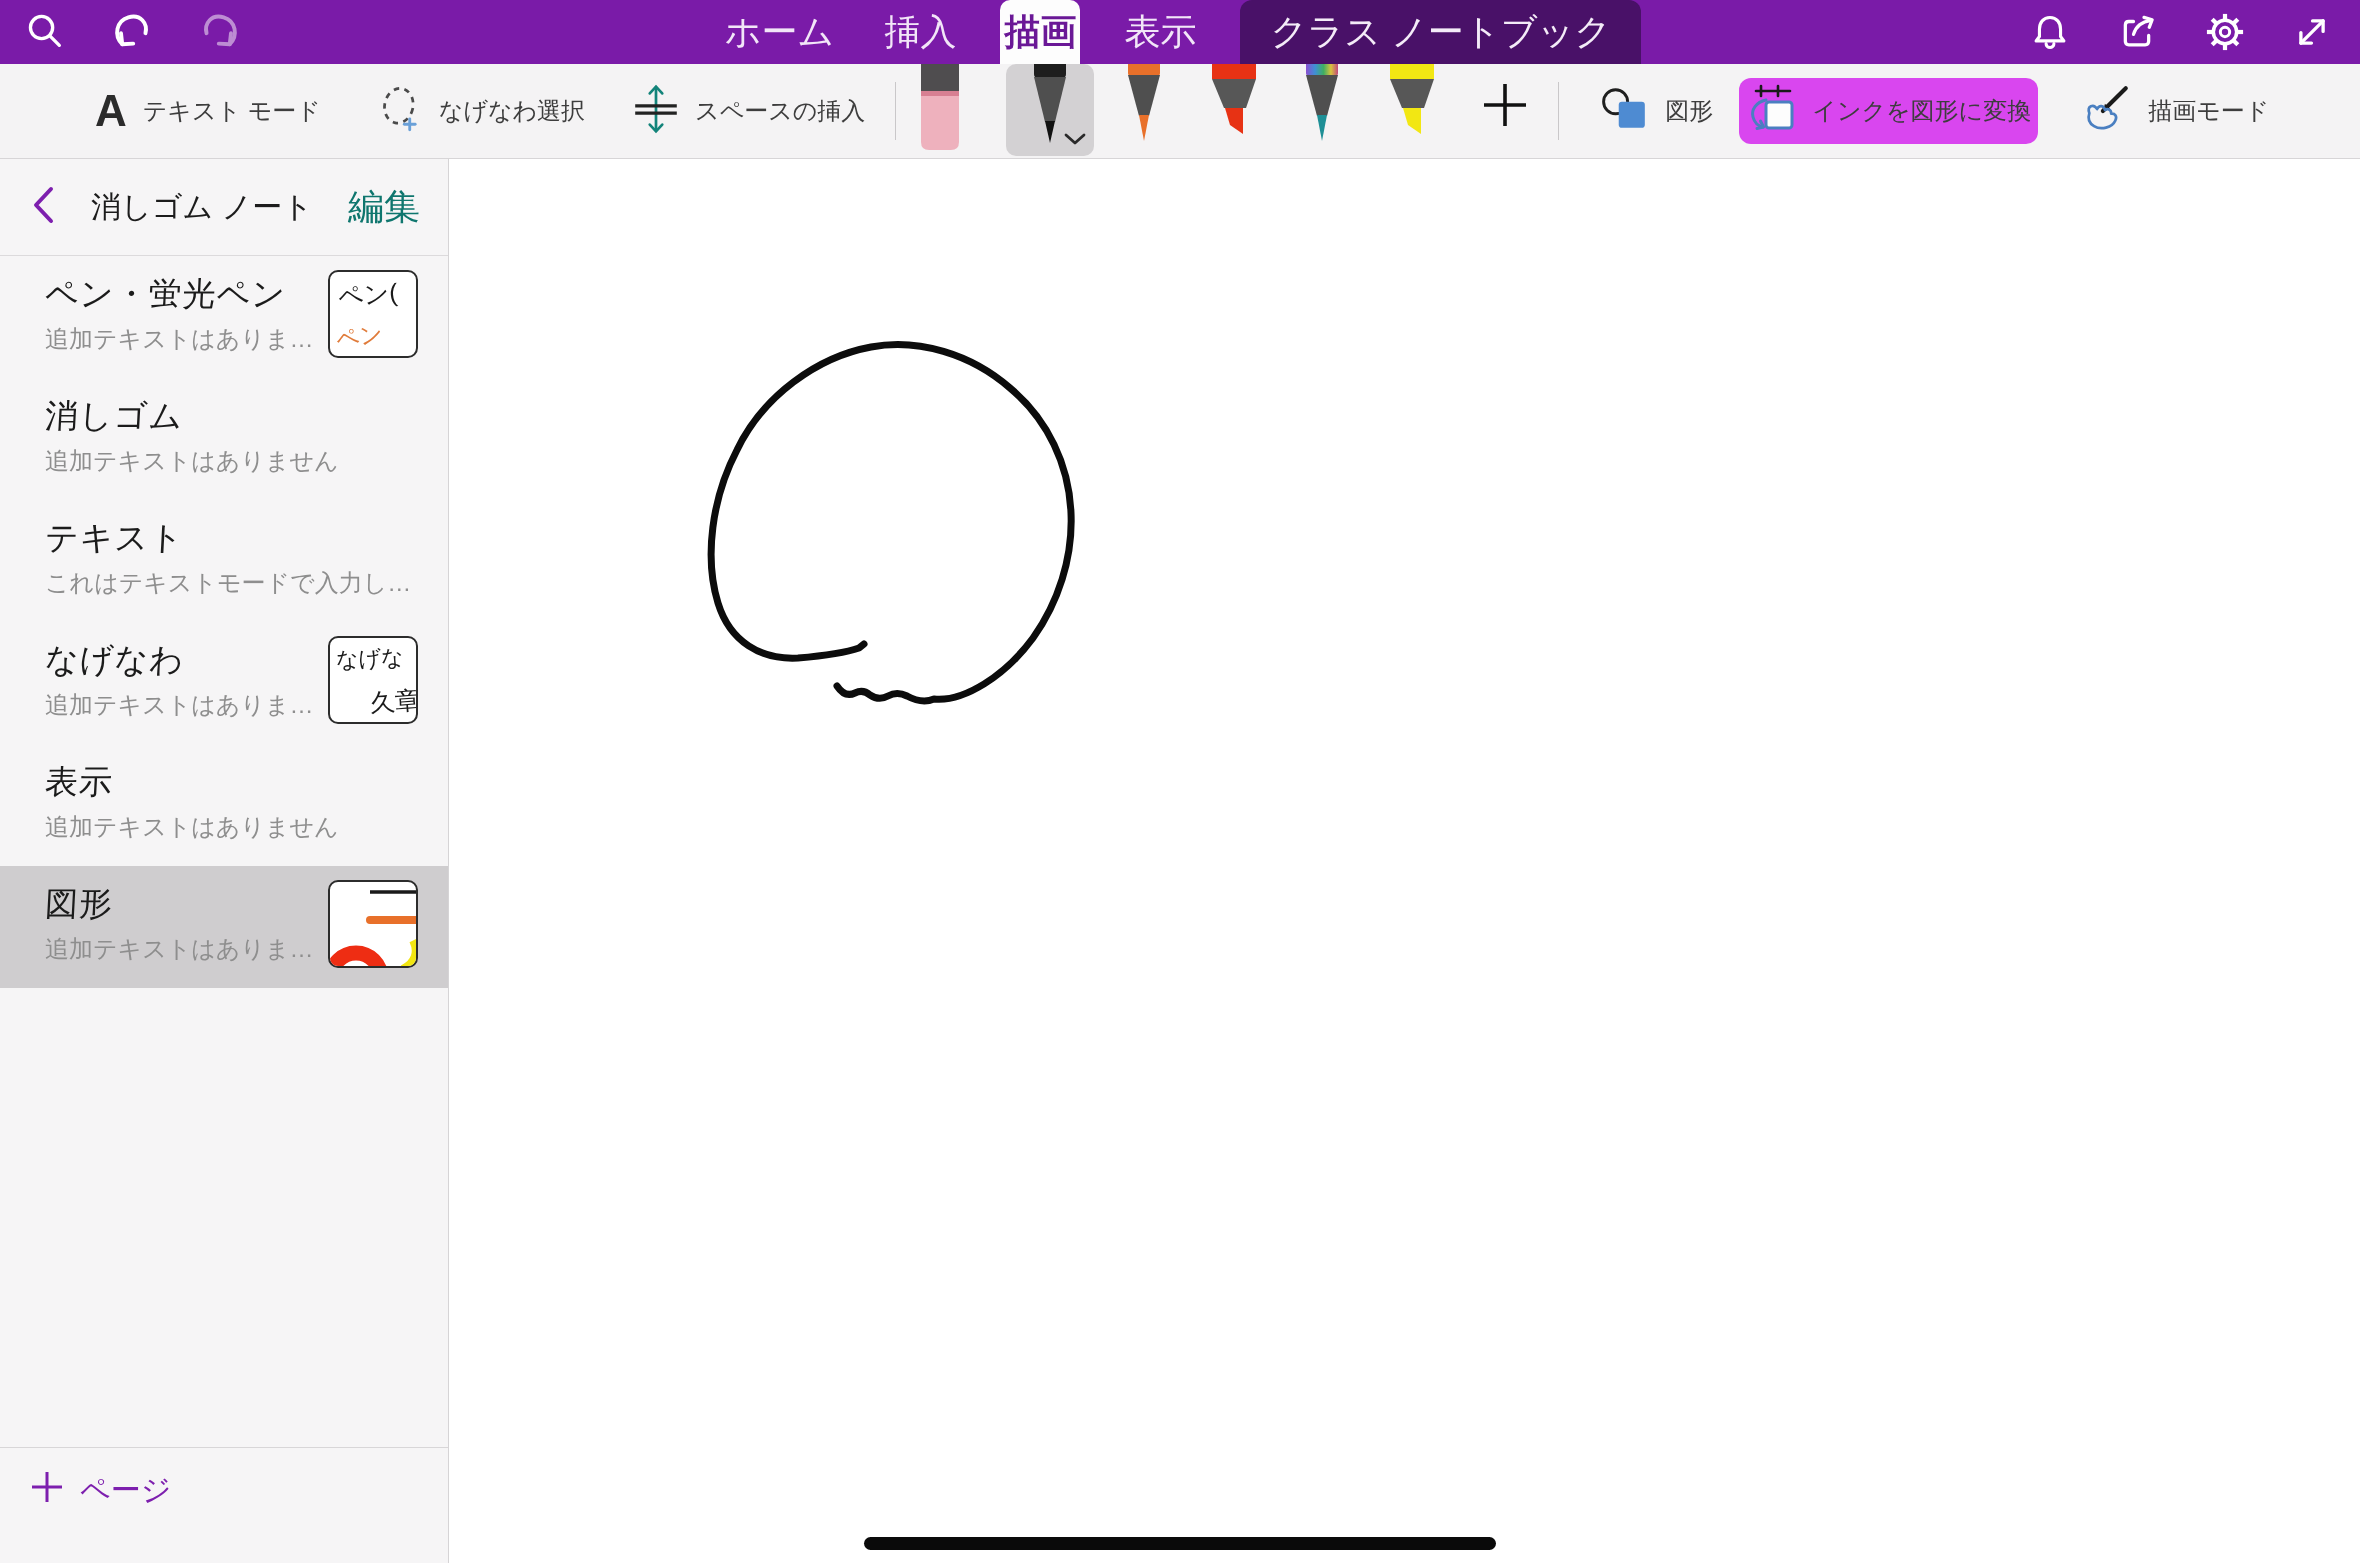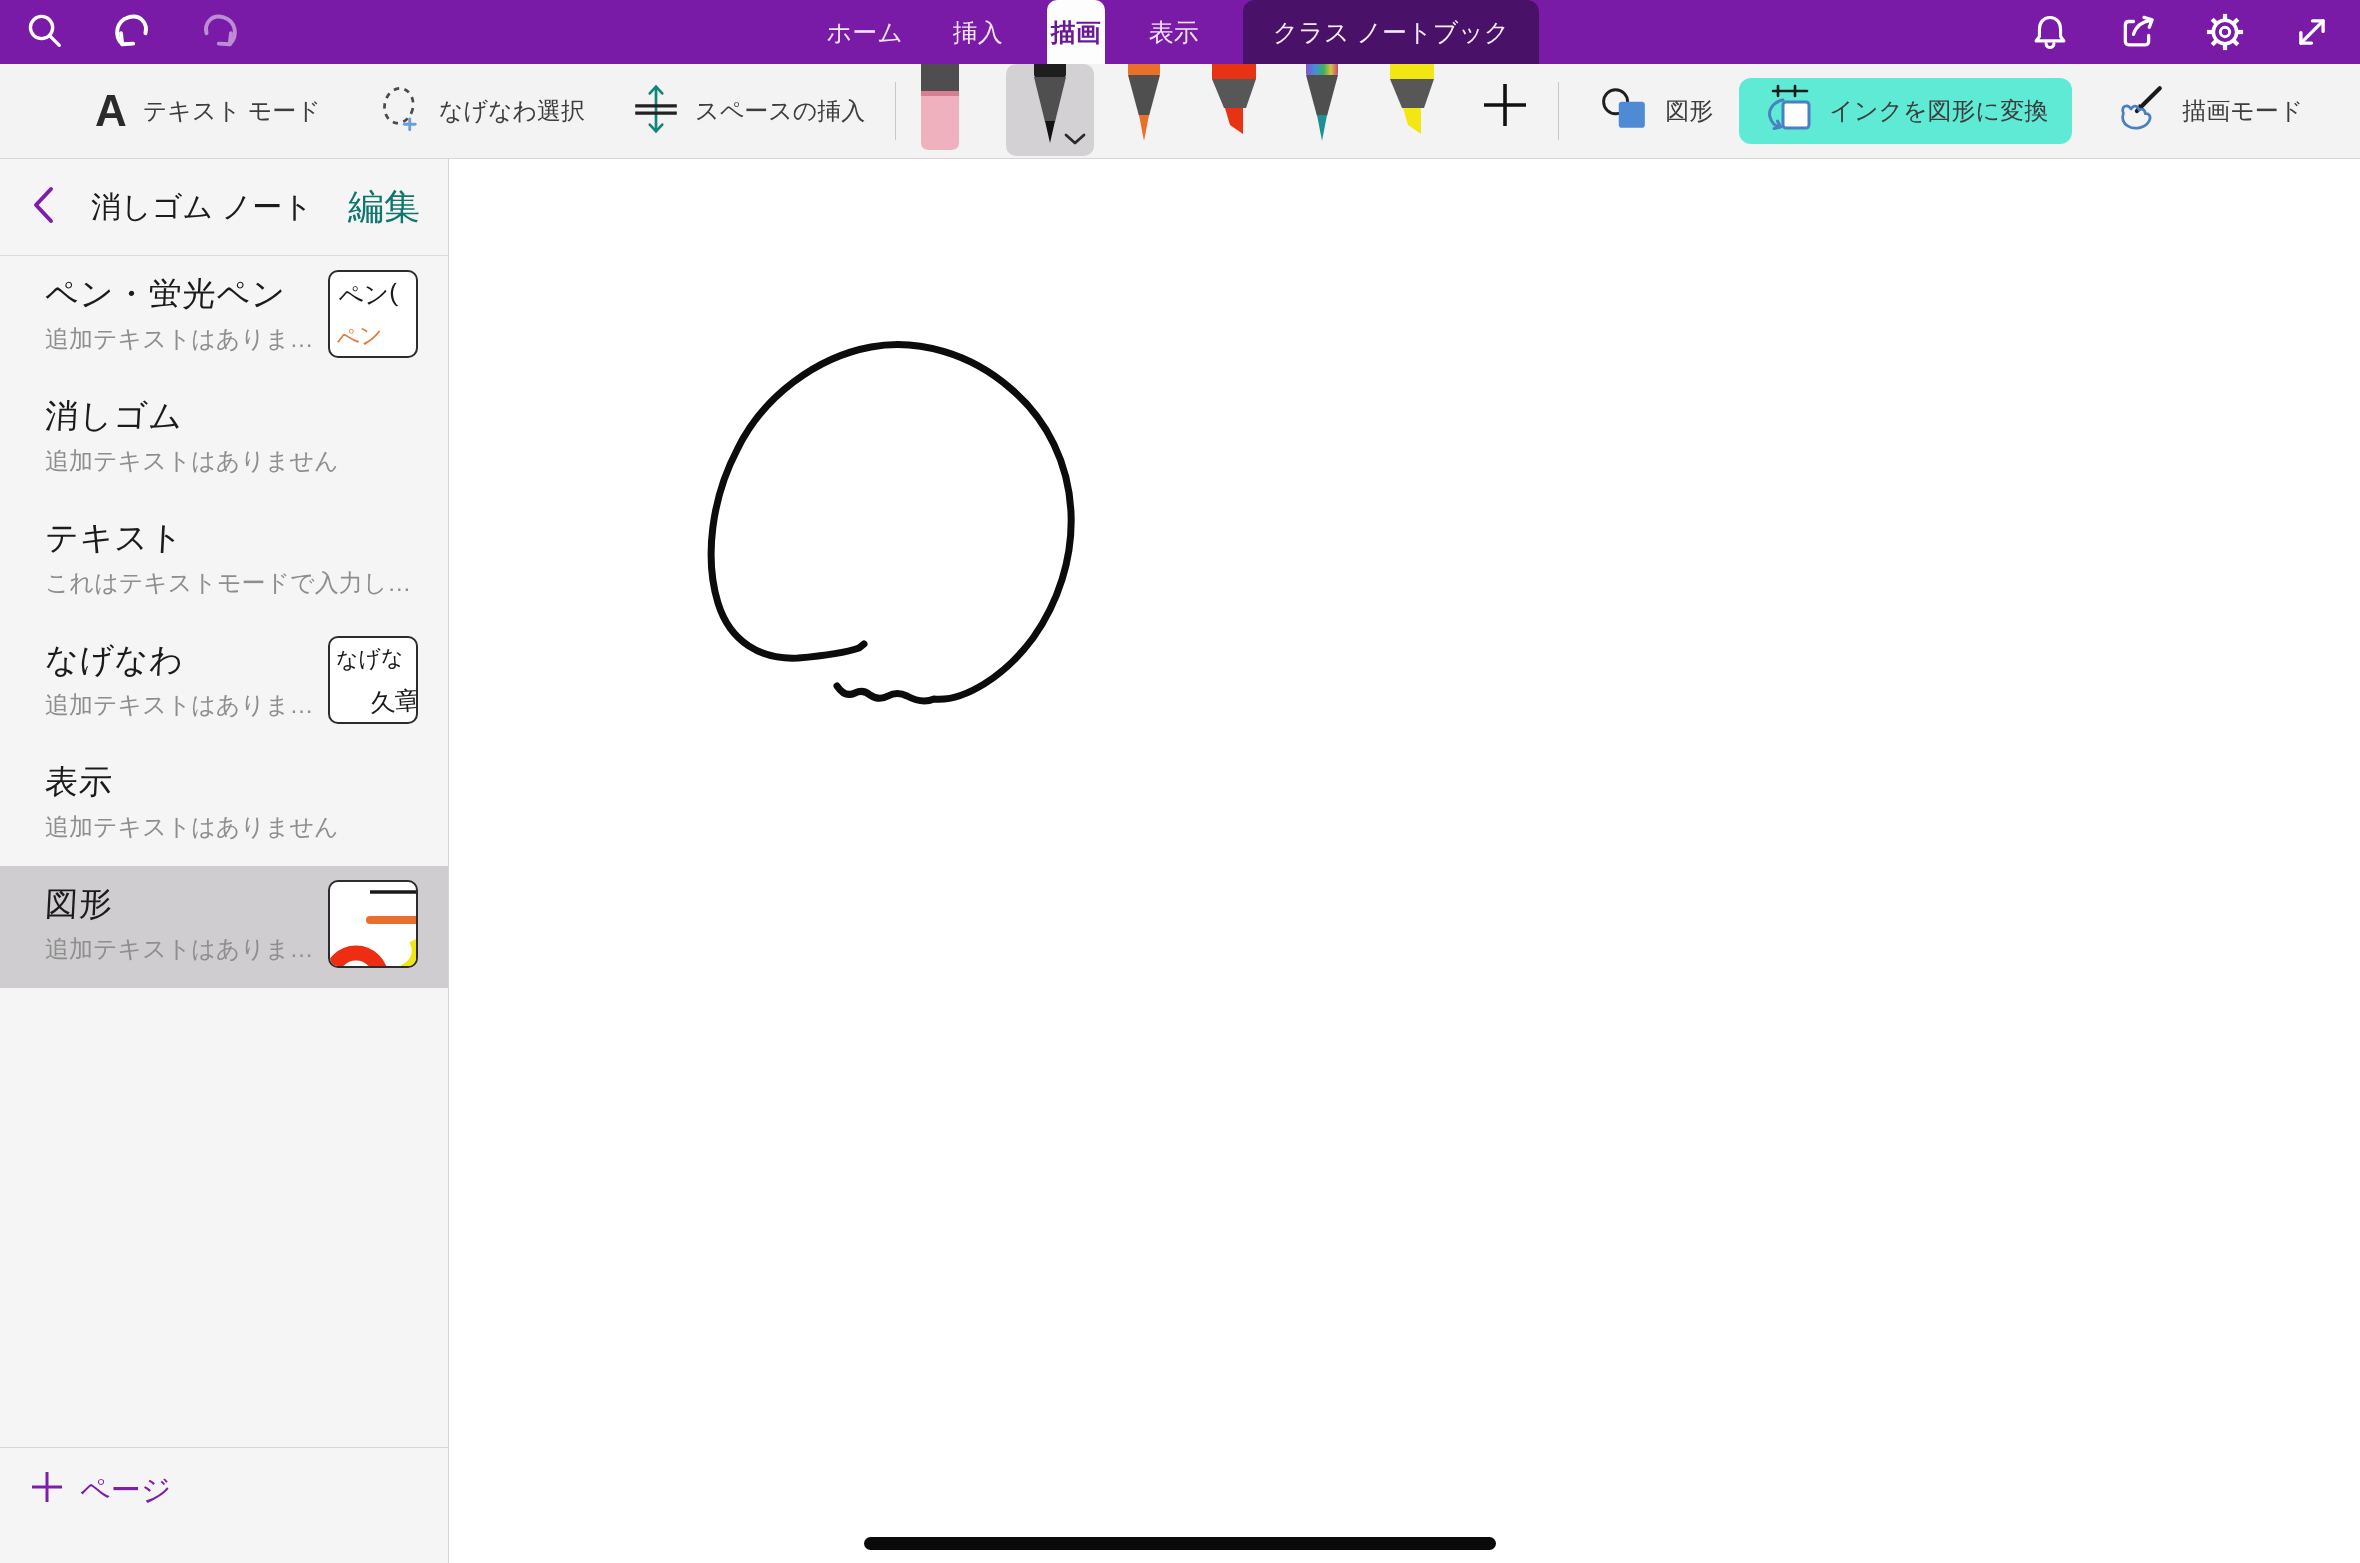--- a/index.html
+++ b/index.html
@@ -12,21 +12,21 @@
   
   .topbar {
     position:relative; height:64px; background:#7a1ba8;
     display:flex; align-items:stretch;
   }
   .topbar .tb-left { display:flex; align-items:center; gap:44px; padding-left:26px; width:420px; }
   .topbar .tb-center { flex:1; display:flex; align-items:stretch; justify-content:center; gap:38px; }
   .topbar .tb-right { display:flex; align-items:center; gap:46px; justify-content:flex-end; padding-right:28px; width:420px; }
   .icon-btn { display:flex; align-items:center; justify-content:center; cursor:pointer; }
   .tab {
-    display:flex; align-items:center; font-size:25px; color:#f2e6f8; padding:0 6px; cursor:pointer; white-space:nowrap;
+    display:flex; align-items:center; font-size:36px; color:#f2e6f8; padding:0 6px; cursor:pointer; white-space:nowrap;
   }
   .tab.selected {
     background:#fdfdfd; color:#6a1896; border-radius:10px 10px 0 0; padding:0 4px; font-weight:bold;
   }
   .tab.dark {
     background:#491168; color:#f4ecf8; border-radius:12px 12px 0 0; padding:12px 30px;
   }
   .faded { opacity:.5; }
   
   .toolbar {
@@ -38,22 +38,22 @@
   .a-glyph { font-size:44px; font-weight:600; color:#2b2b2b; line-height:1; }
   .v-divider { width:1px; height:58px; background:#c9c7c9; }
   .pen-rail { align-self:flex-start; display:flex; align-items:flex-start; height:95px; }
   .pen-slot { cursor:pointer; }
   .pen-box {
     width:88px; height:92px; background:#d3d1d3; border-radius:10px;
     display:flex; justify-content:center; position:relative; cursor:pointer;
   }
   .pen-box .chev { position:absolute; right:8px; bottom:6px; }
   .convert-btn {
-    display:flex; align-items:center; gap:16px; background:#5eead4; border-radius:12px;
-    height:66px; padding:0 24px; cursor:pointer;
+    display:flex; align-items:center; gap:16px; background:#d946ef; border-radius:12px;
+    height:66px; padding:0 7px; cursor:pointer;
   }
   
   .body { display:flex; height:1404px; }
   .sidebar {
     width:449px; background:#f6f5f6; border-right:1px solid #d6d4d6;
     display:flex; flex-direction:column;
   }
   .sb-header {
     height:97px; display:flex; align-items:center; padding:0 28px 0 30px;
     border-bottom:1px solid #dcdadc;

